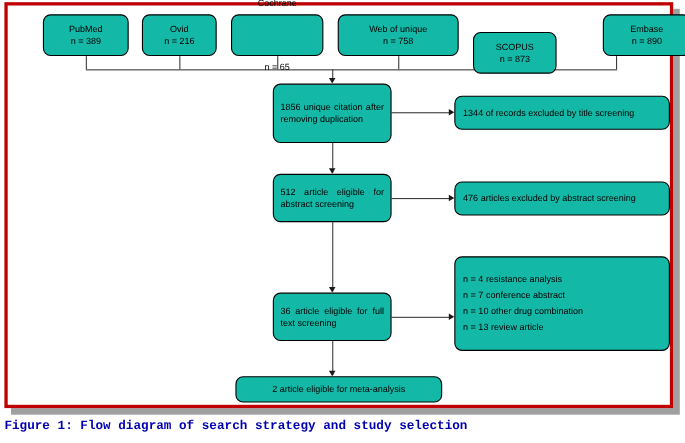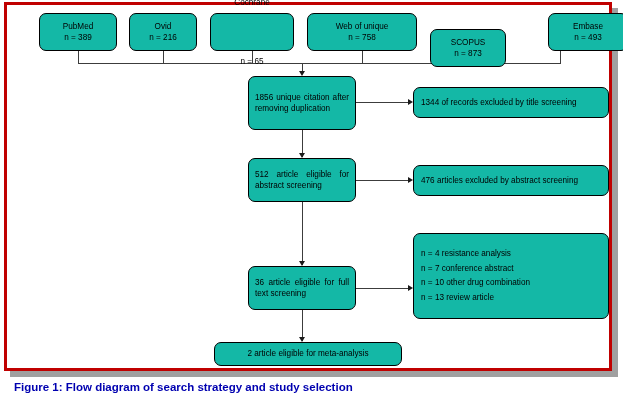--- a/index.html
+++ b/index.html
@@ -109,23 +109,23 @@
     height: 0;
     border-top: 3.5px solid transparent;
     border-bottom: 3.5px solid transparent;
     border-left: 5px solid #1a1a1a;
     z-index: 2;
   }
 
   
   #figure-caption {
     position: absolute;
-    left: 14px;
+    left: 4px;
     top: 381px;
-    font-family: Liberation Sans, sans-serif;
+    font-family: Liberation Mono, monospace;
     font-size: 11.5px;
     font-weight: bold;
     color: #0000b0;
     white-space: nowrap;
   }
 </style>
 </head>
 <body>
 
 <div id="figure-frame">
@@ -151,21 +151,21 @@
       <span class="line">n = 758</span>
     </div>
 
     <div class="node src-node" style="left:423px; top:24px; width:76px; height:38px;">
       <span class="line">SCOPUS</span>
       <span class="line">n = 873</span>
     </div>
 
     <div class="node src-node" style="left:541px; top:8px; width:80px; height:38px;">
       <span class="line">Embase</span>
-      <span class="line">n = 493</span>
+      <span class="line">n = 890</span>
     </div>
 
     <div class="conn-v" style="left:71px;  top:46px; height:12px;"></div>
     <div class="conn-v" style="left:156px; top:46px; height:12px;"></div>
     <div class="conn-v" style="left:245px; top:46px; height:12px;"></div>
     <div class="conn-v" style="left:355px; top:46px; height:12px;"></div>
     <div class="conn-v" style="left:461px; top:46px; height:12px;"></div>
     <div class="conn-v" style="left:553px; top:46px; height:12px;"></div>
 
     <div class="conn-h" style="left:71px; top:58px; width:483px;"></div>

